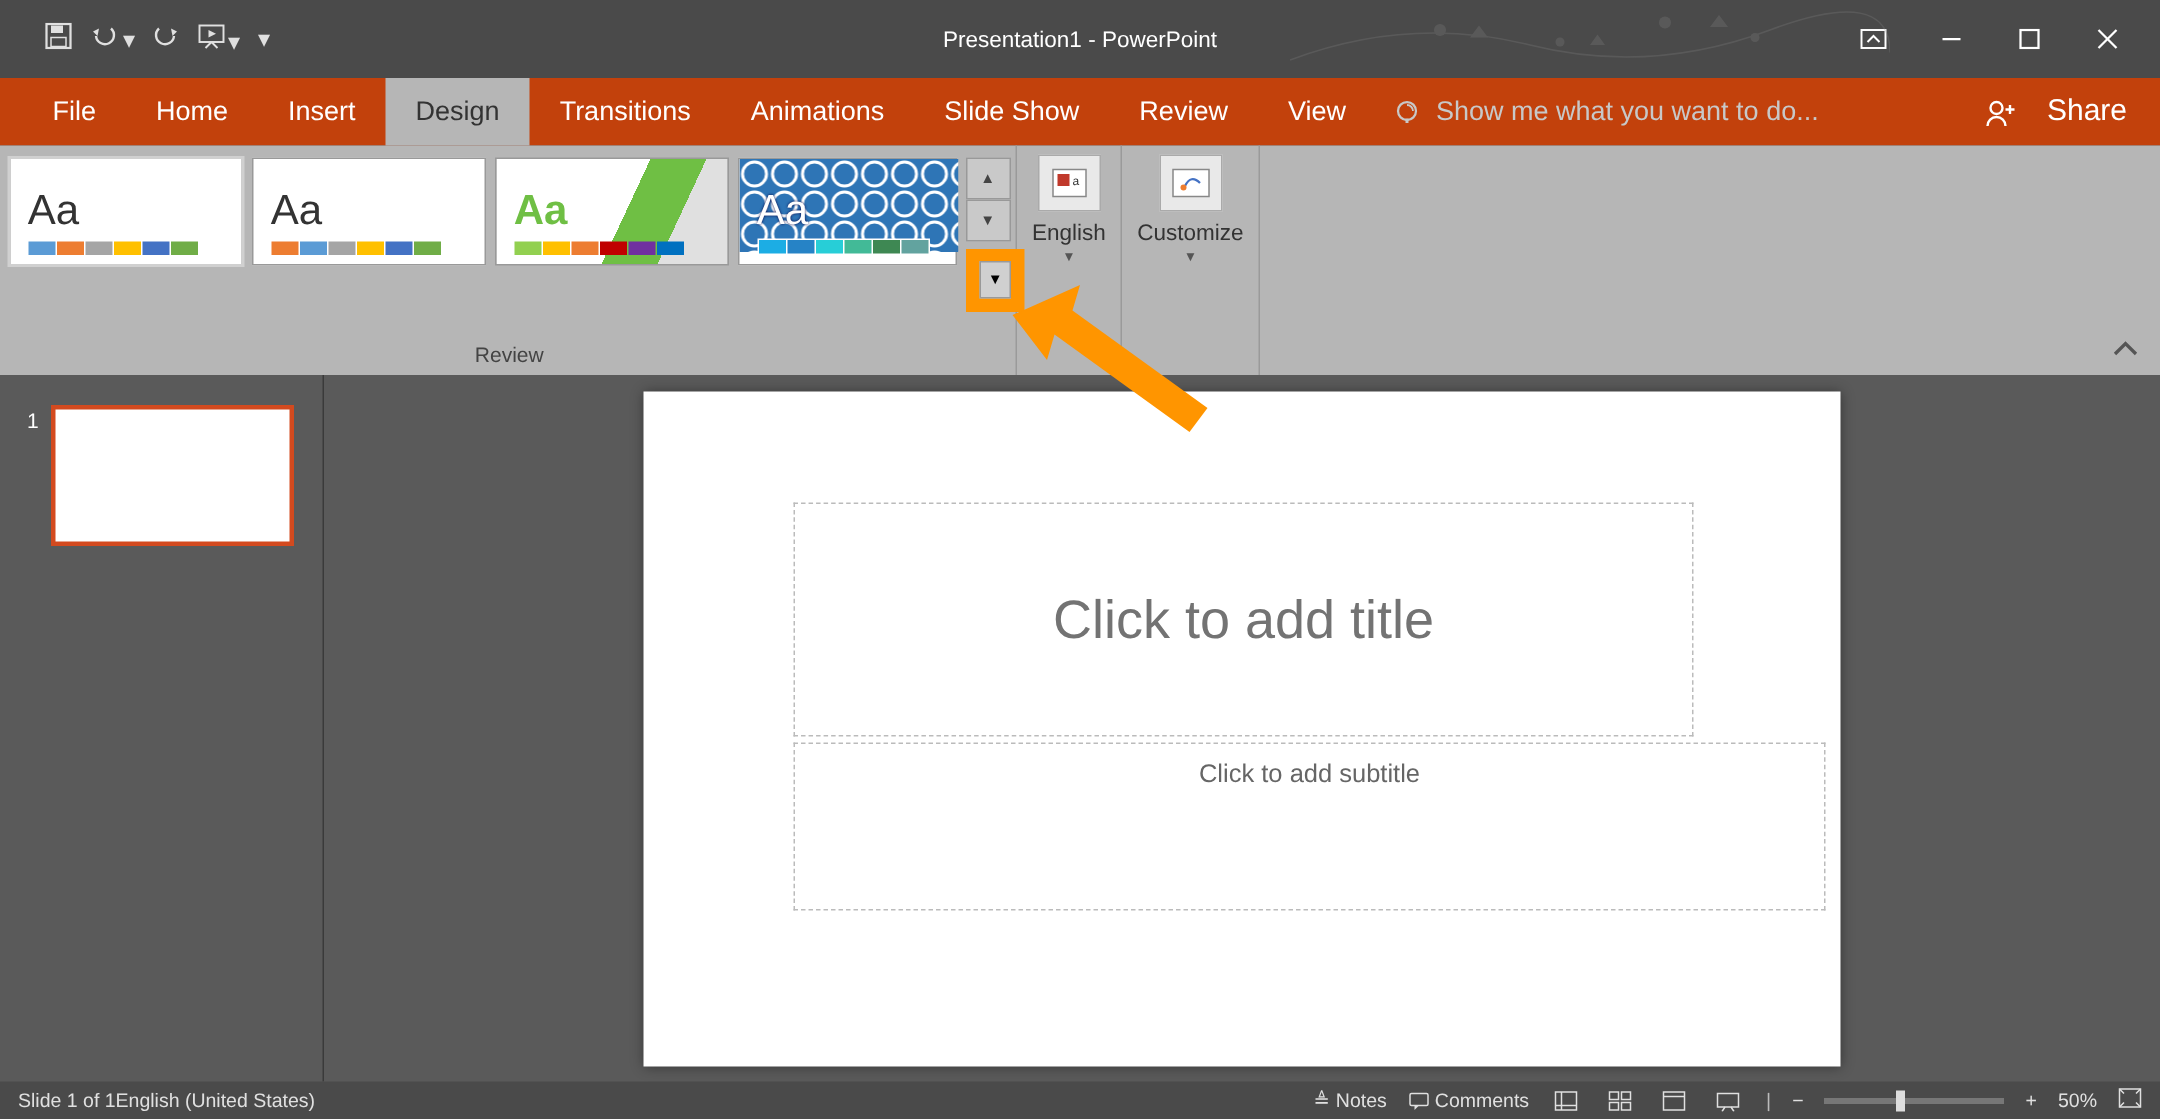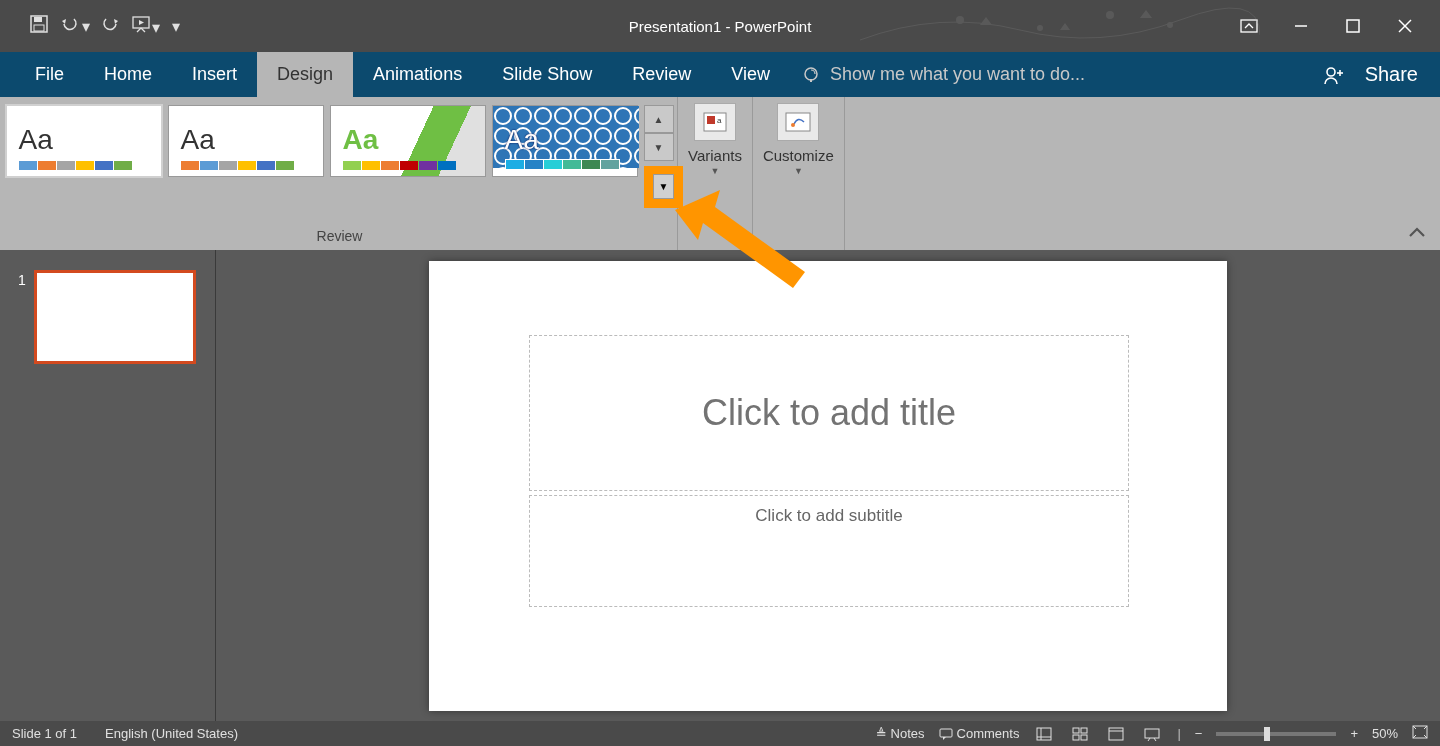--- a/index.html
+++ b/index.html
@@ -10,21 +10,21 @@
 .qat { display: flex; gap: 12px; padding-left: 30px; align-items: center; }
 .qat-btn { color: #e0e0e0; font-size: 16px; cursor: pointer; }
 .titlebar-title { position: absolute; left: 50%; transform: translateX(-50%); color: #fff; font-size: 15px; }
 .titlebar-right { margin-left: auto; display: flex; gap: 22px; padding-right: 20px; align-items: center; }
 .winbtn { color: #fff; font-size: 16px; cursor: pointer; width: 30px; height: 30px; display: flex; align-items: center; justify-content: center; }
 
 
 .deco { position: absolute; right: 180px; top: 0; width: 400px; height: 52px; opacity: 0.25; pointer-events: none; }
 
 
-.tabs { height: 45px; background: #0c4a6e; display: flex; align-items: stretch; padding-left: 15px; }
+.tabs { height: 45px; background: #c2410c; display: flex; align-items: stretch; padding-left: 15px; }
 .tab { color: #fff; font-size: 18px; padding: 0 20px; display: flex; align-items: center; cursor: pointer; }
 .tab.active { background: #b6b6b6; color: #333; }
 .tellme { display: flex; align-items: center; gap: 8px; color: #c8c8c8; font-size: 18px; margin-left: 12px; }
 .share { margin-left: auto; color: #fff; font-size: 20px; padding: 0 22px; display: flex; align-items: center; gap: 20px; cursor: pointer; }
 
 
 .ribbon { height: 153px; background: #b6b6b6; display: flex; position: relative; }
 .group { border-right: 1px solid #9a9a9a; display: flex; flex-direction: column; align-items: center; padding: 6px 4px 2px 6px; }
 .group-label { font-size: 14px; color: #444; padding: 4px 0; }
 .themes-row { display: flex; gap: 6px; padding: 2px; }
@@ -49,25 +49,25 @@
 
 
 .editor { height: 471px; display: flex; background: #5a5a5a; }
 .thumbpanel { width: 216px; background: #5a5a5a; border-right: 1px solid #3a3a3a; padding: 20px 10px; position: relative; }
 .thumbnum { color: #fff; font-size: 14px; position: absolute; left: 18px; top: 22px; }
 .thumb { width: 162px; height: 94px; background: #fff; border: 3px solid #d34a1f; margin-left: 24px; cursor:pointer; }
 
 .canvas-wrap { flex: 1; display: flex; align-items: center; justify-content: center; }
 .slide { width: 798px; height: 450px; background: #fff; box-shadow: 0 0 8px rgba(0,0,0,0.4); position: relative; }
 .placeholder-title { position:absolute; left:100px; top:74px; width:600px; height:156px; border:1px dashed #bbb; display:flex; align-items:center; justify-content:center; font-size:36px; color:#737373; font-weight:300; cursor:text; }
-.placeholder-sub { position:absolute; left:100px; top:234px; width:600px; height:112px; border:1px dashed #bbb; display:flex; align-items:flex-start; justify-content:center; padding-top:10px; font-size:17px; color:#666; cursor:text; }
+.placeholder-sub { position:absolute; left:100px; top:234px; width:688px; height:112px; border:1px dashed #bbb; display:flex; align-items:flex-start; justify-content:center; padding-top:10px; font-size:17px; color:#666; cursor:text; }
 
 
 .statusbar { position:absolute; bottom:0; left:0; right:0; height:25px; background:#4a4a4a; display:flex; align-items:center; color:#e0e0e0; font-size:13px; padding:0 12px; }
-.status-left { display:flex; gap:28px; }
+.status-left { display:flex; }
 .status-right { margin-left:auto; display:flex; align-items:center; gap:14px; }
 .viewbtn { width:22px; height:16px; cursor:pointer; display:flex; align-items:center; justify-content:center; font-size:13px; }
 .zoom-slider { width:120px; height:4px; background:#777; position:relative; }
 .zoom-thumb { position:absolute; left:48px; top:-5px; width:6px; height:14px; background:#ddd; }
 </style>
 </head>
 <body>
 
 <div class="titlebar">
   <div class="qat">
@@ -132,20 +132,21 @@
         </svg>
     </span>
   </div>
 </div>
 
 <div class="tabs">
   <div class="tab">File</div>
   <div class="tab">Home</div>
   <div class="tab">Insert</div>
   <div class="tab active">Design</div>
+  <div class="tab">Transitions</div>
   <div class="tab">Animations</div>
   <div class="tab">Slide Show</div>
   <div class="tab">Review</div>
   <div class="tab">View</div>
   <div class="tellme">
     <svg width="20" height="20" viewBox="0 0 20 20">
         <circle cx="9" cy="9" r="6" fill="none" stroke="#c8c8c8" stroke-width="1.5"></circle>
         <path d="M9 5 A4 4 0 0 1 13 9" fill="none" stroke="#c8c8c8" stroke-width="1.2"></path>
         <rect x="8" y="14" width="2" height="3" fill="#c8c8c8"></rect>
       </svg>
@@ -228,21 +229,21 @@
     <div class="group-label">Review</div>
   </div>
   <div class="rgroup2">
     <div class="icon">
       <svg width="26" height="24" viewBox="0 0 26 24">
           <rect x="2" y="3" width="22" height="18" fill="#fff" stroke="#888"></rect>
           <rect x="5" y="6" width="8" height="8" fill="#c0392b"></rect>
           <text x="15" y="13" font-size="8" fill="#333">a</text>
         </svg>
     </div>
-    <div class="glabel">Variants</div>
+    <div class="glabel">English</div>
     <div class="dd">▼</div>
   </div>
   <div class="rgroup2">
     <div class="icon">
       <svg width="28" height="24" viewBox="0 0 28 24">
           <rect x="2" y="3" width="24" height="18" fill="#fff" stroke="#888"></rect>
           <path d="M10 14 Q14 6 20 12" fill="none" stroke="#4472c4" stroke-width="1.5"></path>
           <circle cx="9" cy="15" r="2" fill="#ed7d31"></circle>
         </svg>
     </div>

